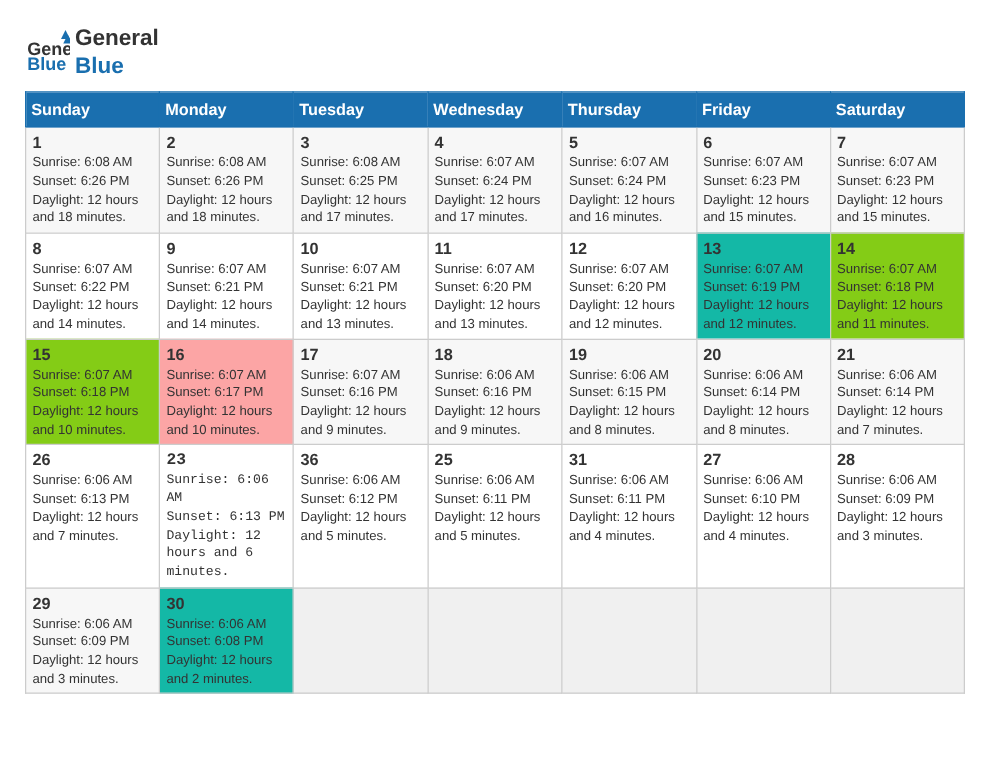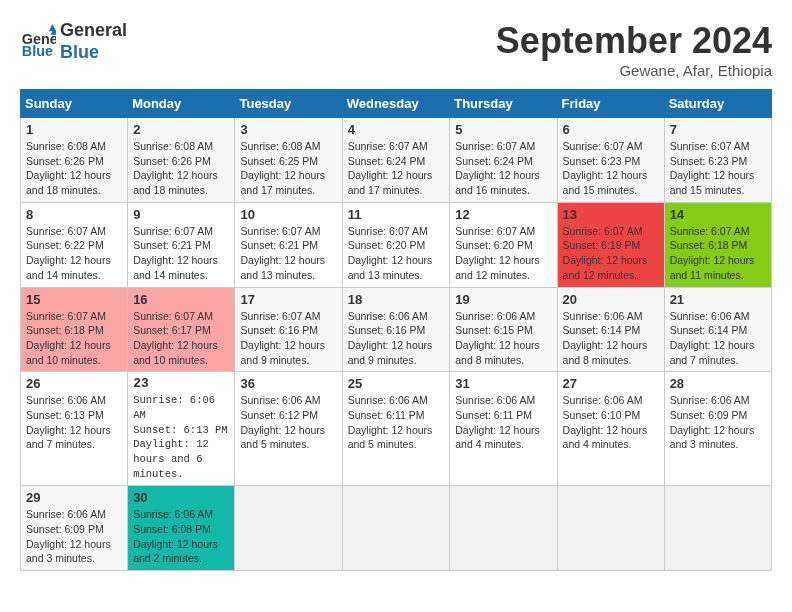--- a/index.html
+++ b/index.html
@@ -90,24 +90,20 @@
       <text x="2" y="22" font-size="16" font-weight="bold" fill="#333">General</text>
       <text x="2" y="36" font-size="16" font-weight="bold" fill="#1a6faf">Blue</text>
       <polygon points="32,8 40,8 36,0" fill="#1a6faf"></polygon>
       <polygon points="34,12 42,12 38,4" fill="#1a6faf"></polygon>
     </svg>
     <div style="display:flex;flex-direction:column;line-height:1.2;">
       <span style="font-size:18px;font-weight:bold;color:#333;">General</span>
       <span style="font-size:18px;font-weight:bold;color:#1a6faf;">Blue</span>
     </div>
   </div>
-  <div class="title-section">
-    <div class="month-title">September 2024</div>
-    <div class="location">Gewane, Afar, Ethiopia</div>
-  </div>
 </div>
 
 <table class="calendar">
   <thead>
     <tr>
     <th>Sunday</th>
         <th>Monday</th>
         <th>Tuesday</th>
         <th>Wednesday</th>
         <th>Thursday</th>
@@ -184,35 +180,35 @@
           <div class="day-info" style="white-space: pre-line;">Sunrise: 6:07 AM
 Sunset: 6:20 PM
 Daylight: 12 hours and 13 minutes.</div>
         </td>
         <td style="background-color: rgb(255, 255, 255);">
           <span class="day-num">12</span>
           <div class="day-info" style="white-space: pre-line;">Sunrise: 6:07 AM
 Sunset: 6:20 PM
 Daylight: 12 hours and 12 minutes.</div>
         </td>
-        <td style="background-color: #ef4444;">
+        <td style="background-color: #14b8a6;">
           <span class="day-num">13</span>
           <div class="day-info" style="white-space: pre-line;">Sunrise: 6:07 AM
 Sunset: 6:19 PM
 Daylight: 12 hours and 12 minutes.</div>
         </td>
         <td style="background-color: #84cc16;">
           <span class="day-num">14</span>
           <div class="day-info" style="white-space: pre-line;">Sunrise: 6:07 AM
 Sunset: 6:18 PM
 Daylight: 12 hours and 11 minutes.</div>
         </td>
       </tr>
       <tr>
-        <td style="background-color: #fca5a5;">
+        <td style="background-color: #84cc16;">
           <span class="day-num">15</span>
           <div class="day-info" style="white-space: pre-line;">Sunrise: 6:07 AM
 Sunset: 6:18 PM
 Daylight: 12 hours and 10 minutes.</div>
         </td>
         <td style="background-color: #fca5a5;">
           <span class="day-num">16</span>
           <div class="day-info" style="white-space: pre-line;">Sunrise: 6:07 AM
 Sunset: 6:17 PM
 Daylight: 12 hours and 10 minutes.</div>

